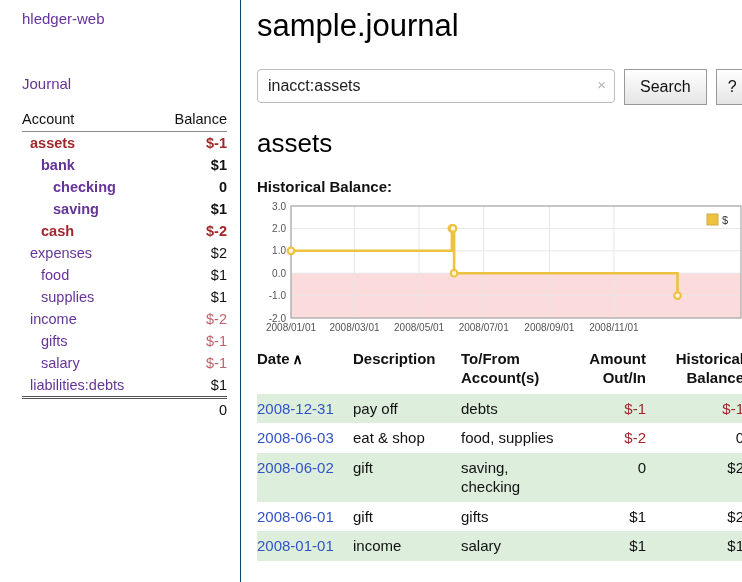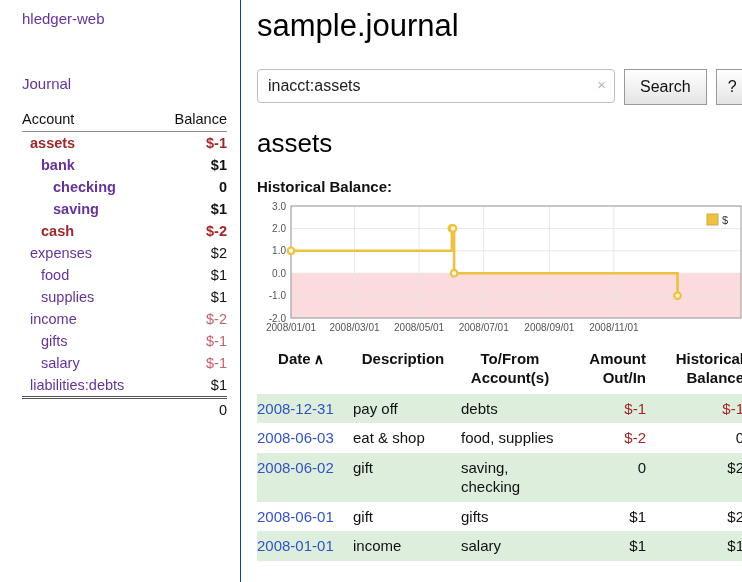--- a/index.html
+++ b/index.html
@@ -52,21 +52,21 @@
   h2 { font-size: 26px; font-weight: 400; color: #000; margin: 0 0 19px; }
   .chart-title { font-size: 15px; font-weight: bold; margin-bottom: 6px; }
 
   
   #chart-svg { display: block; }
   #chart-svg text.tick { font-size: 10px; fill: #545454; font-family: "Liberation Sans", sans-serif; }
   #chart-svg text.legend { font-size: 11px; fill: #333; }
 
   
   .register { border-collapse: collapse; width: 489px; margin-top: 13px; font-size: 15px; table-layout: fixed; }
-  .register th { font-weight: bold; text-align: center; vertical-align: top; padding: 2px 8px 6px 0; line-height: 1.25; }
+  .register th { font-weight: bold; text-align: left; vertical-align: top; padding: 2px 8px 6px 0; line-height: 1.25; }
   .register th.num, .register td.num { text-align: right; }
   .register th:last-child, .register td:last-child { padding-right: 2px; }
   .register td { padding: 5px 8px 5px 0; vertical-align: top; line-height: 1.3; }
   .register tr.shaded { background: var(--rowGreen); }
   .date-link { color: var(--dateBlue); cursor: pointer; text-decoration: none; }
   .amt-neg { color: var(--negStrong); }
   .sort-icon { font-weight: bold; font-size: 14px; color: #000; margin-left: 3px; }
 </style>
 </head>
 <body>

